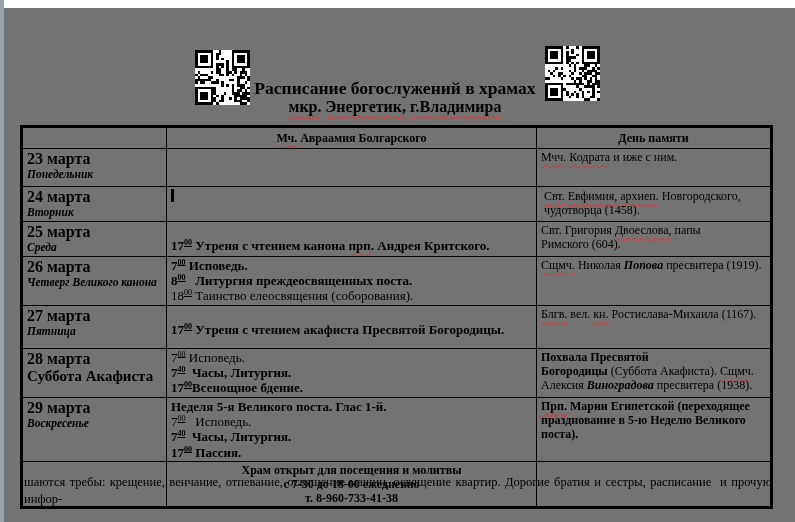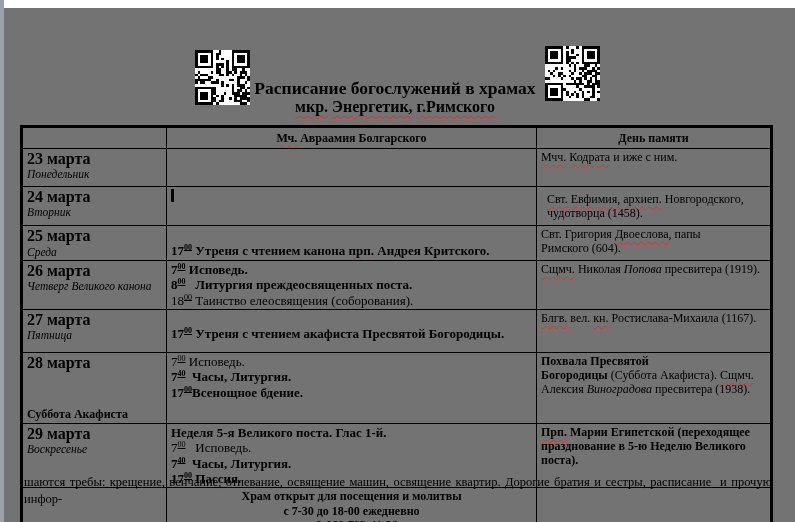--- a/index.html
+++ b/index.html
@@ -18,31 +18,31 @@
   .title2{font-size:16px;font-weight:bold;}
 
   
   .tbl-wrap{position:absolute;left:16px;top:117px;width:752px;}
   table{border-collapse:collapse;table-layout:fixed;width:750px;border:3px solid #000;}
   td,th{border:1px solid #000;vertical-align:top;padding:1px 4px;font-size:12px;overflow:hidden;}
   th{font-weight:bold;text-align:center;vertical-align:middle;padding:2px 4px;}
   .date{font-weight:bold;font-size:16px;line-height:1.15;}
   .day{font-size:11.5px;line-height:1.15;}
   .day.i{font-style:italic;}
-  .day.b{font-weight:bold;font-size:12px;margin-top:36px;}
+  .day.b{font-weight:bold;font-size:15px;}
   .line{white-space:pre-wrap;line-height:1.18;}
   td.services .line{font-size:13px;}
   td.memory .line{font-size:12px;}
   .b{font-weight:bold;}
-  .i{font-style:italic;}
+  .i{font-style:italic;font-weight:bold;}
   .u{text-decoration:underline;}
   .w{text-decoration-line:underline;text-decoration-style:wavy;text-decoration-color:#e03131;
      text-decoration-thickness:1px;text-underline-offset:2.5px;}
   .sup{vertical-align:super;font-size:0.62em;line-height:0;text-decoration:underline;}
-  .boxed{border:4px solid #737373;padding:0 2px;display:inline-block;}
+  .boxed{border:1px solid #737373;padding:0 2px;display:inline-block;}
   .caret{display:inline-block;width:3px;height:13px;background:#000;vertical-align:top;margin-top:1px;}
   .open-cell{text-align:center;}
   .open-cell .line{font-size:12px;font-weight:bold;}
 
   
   .doc-footer{position:absolute;left:20px;top:466px;width:748px;font-size:12.5px;line-height:1.35;}
   .fline{white-space:pre-wrap;}
   .fline.just{text-align:justify;text-align-last:justify;}
 </style>
 </head>
@@ -483,21 +483,21 @@
           <rect x="4" y="20" width="1" height="1"></rect>
           <rect x="5" y="20" width="1" height="1"></rect>
           <rect x="6" y="20" width="1" height="1"></rect>
           <rect x="15" y="20" width="1" height="1"></rect>
           <rect x="16" y="20" width="1" height="1"></rect>
           <rect x="20" y="20" width="1" height="1"></rect>
         </svg>
       </div>
     <div class="title-wrap">
       <div class="title1">Расписание богослужений в храмах</div>
-      <div class="title2"><span class="w">мкр.</span><span class=""> </span><span class="w">Энергетик,</span><span class=""> </span><span class="w">г.Римского</span></div>
+      <div class="title2"><span class="w">мкр.</span><span class=""> </span><span class="w">Энергетик,</span><span class=""> </span><span class="w">г.Владимира</span></div>
     </div>
   </div>
 
   <div class="tbl-wrap">
     <table>
       <colgroup>
           <col style="width:145px">
           <col style="width:370px">
           <col style="width:235px">
         </colgroup>

